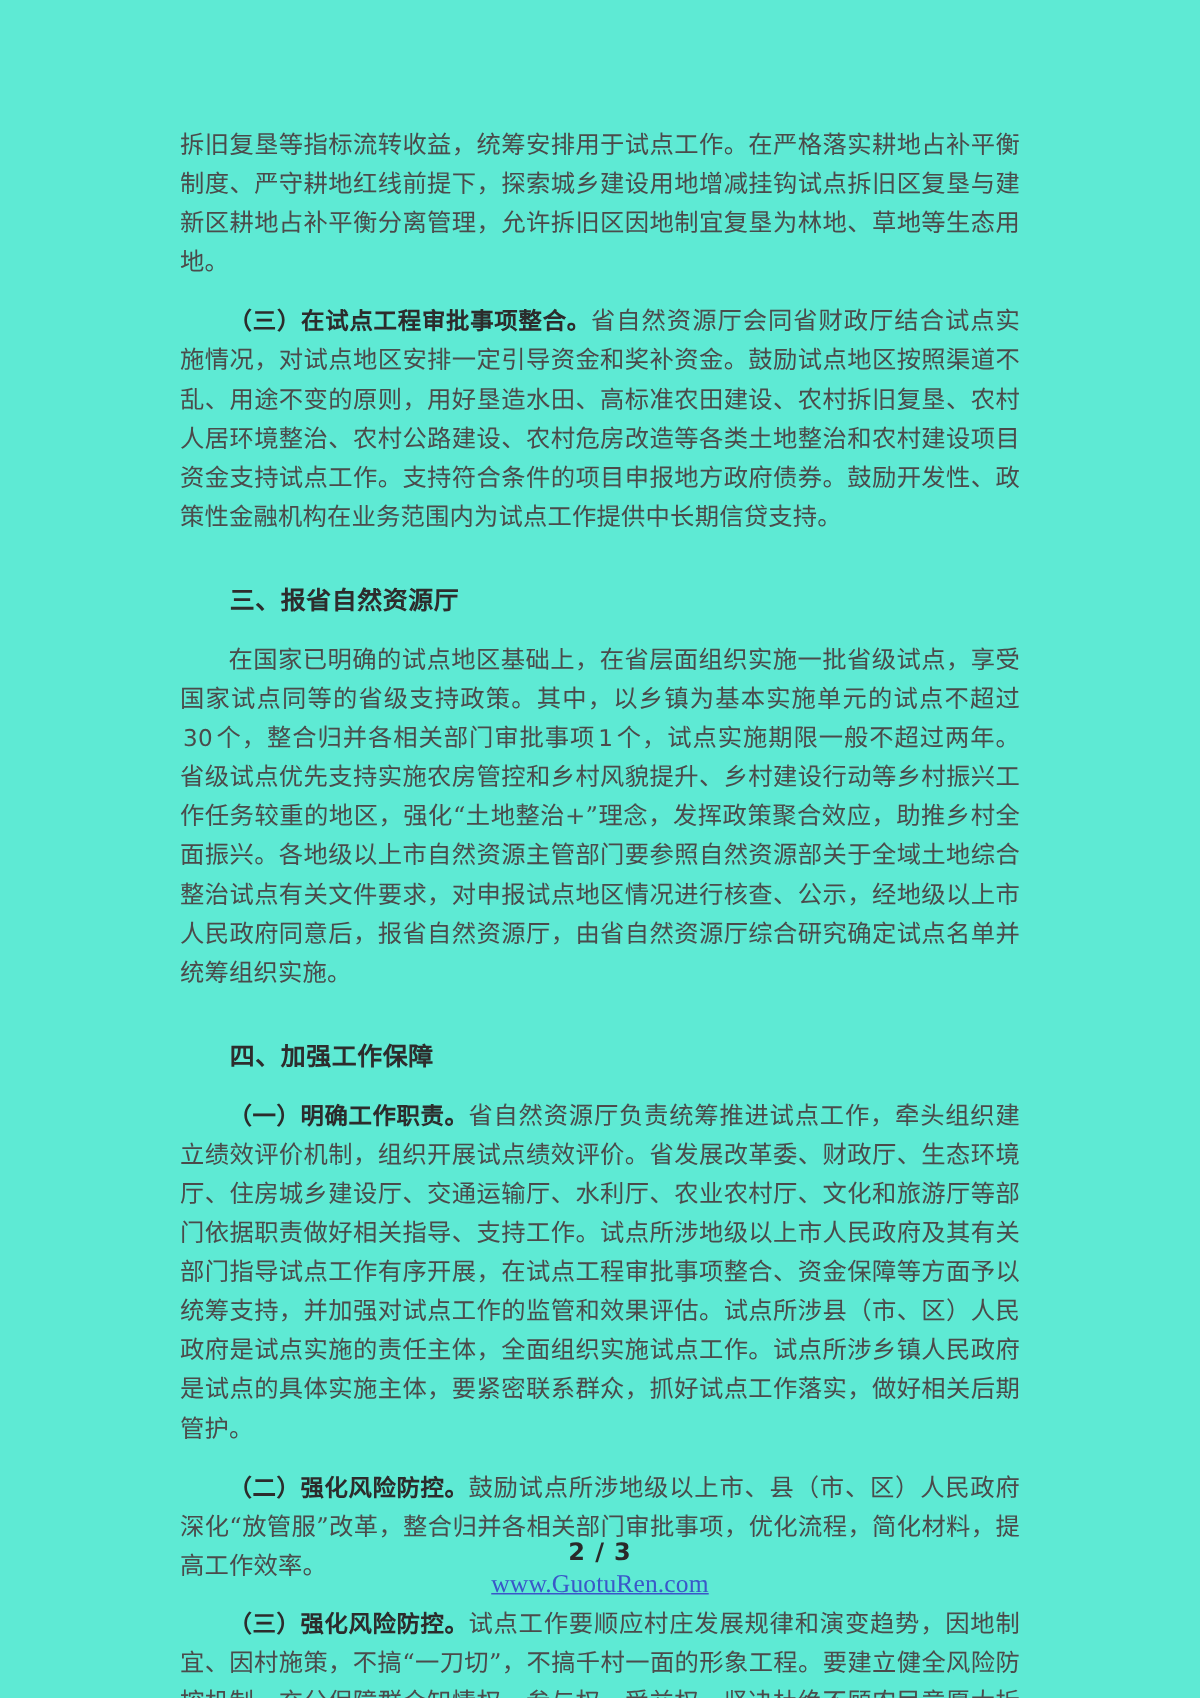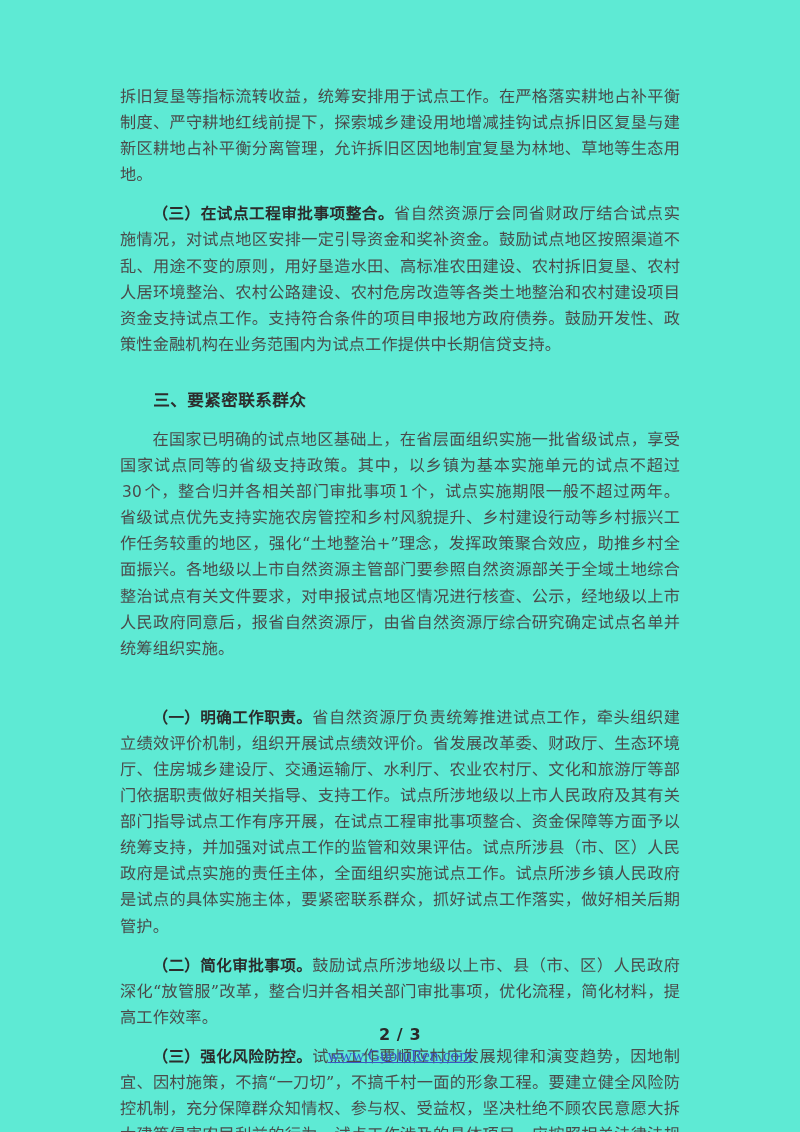--- a/index.html
+++ b/index.html
@@ -116,36 +116,37 @@
   <div id="content">
 
     <p class="para">拆旧复垦等指标流转收益，统筹安排用于试点工作。在严格落实耕地占补平衡制度、严守耕地红线前提下，探索城乡建设用地增减挂钩试点拆旧区复垦与建新区耕地占补平衡分离管理，允许拆旧区因地制宜复垦为林地、草地等生态用地。</p>
 
     <div class="gap-sm"></div>
 
     <p class="para indent"><span class="lead">（三）在试点工程审批事项整合。</span><span>省自然资源厅会同省财政厅结合试点实施情况，对试点地区安排一定引导资金和奖补资金。鼓励试点地区按照渠道不乱、用途不变的原则，用好垦造水田、高标准农田建设、农村拆旧复垦、农村人居环境整治、农村公路建设、农村危房改造等各类土地整治和农村建设项目资金支持试点工作。支持符合条件的项目申报地方政府债券。鼓励开发性、政策性金融机构在业务范围内为试点工作提供中长期信贷支持。</span></p>
 
     <div class="gap-lg"></div>
 
-    <h2 class="heading">三、要紧密联系群众</h2>
+    <h2 class="heading">三、报省自然资源厅</h2>
 
     <div class="gap-sm"></div>
 
     <p class="para indent"><span>在国家已明确的试点地区基础上，在省层面组织实施一批省级试点，享受国家试点同等的省级支持政策。其中，以乡镇为基本实施单元的试点不超过</span><span class="num">30</span><span>个，整合归并各相关部门审批事项</span><span class="num">1</span><span>个，试点实施期限一般不超过两年。省级试点优先支持实施农房管控和乡村风貌提升、乡村建设行动等乡村振兴工作任务较重的地区，强化“土地整治+”理念，发挥政策聚合效应，助推乡村全面振兴。各地级以上市自然资源主管部门要参照自然资源部关于全域土地综合整治试点有关文件要求，对申报试点地区情况进行核查、公示，经地级以上市人民政府同意后，报省自然资源厅，由省自然资源厅综合研究确定试点名单并统筹组织实施。</span></p>
 
     <div class="gap-lg"></div>
 
+    <h2 class="heading">四、加强工作保障</h2>
 
     <div class="gap-sm"></div>
 
     <p class="para indent"><span class="lead">（一）明确工作职责。</span><span>省自然资源厅负责统筹推进试点工作，牵头组织建立绩效评价机制，组织开展试点绩效评价。省发展改革委、财政厅、生态环境厅、住房城乡建设厅、交通运输厅、水利厅、农业农村厅、文化和旅游厅等部门依据职责做好相关指导、支持工作。试点所涉地级以上市人民政府及其有关部门指导试点工作有序开展，在试点工程审批事项整合、资金保障等方面予以统筹支持，并加强对试点工作的监管和效果评估。试点所涉县（市、区）人民政府是试点实施的责任主体，全面组织实施试点工作。试点所涉乡镇人民政府是试点的具体实施主体，要紧密联系群众，抓好试点工作落实，做好相关后期管护。</span></p>
 
     <div class="gap-sm"></div>
 
-    <p class="para indent"><span class="lead">（二）简化审批事项。</span><span>鼓励试点所涉地级以上市、县（市、区）人民政府深化“放管服”改革，整合归并各相关部门审批事项，优化流程，简化材料，提高工作效率。</span></p>
+    <p class="para indent"><span class="lead">（二）强化风险防控。</span><span>鼓励试点所涉地级以上市、县（市、区）人民政府深化“放管服”改革，整合归并各相关部门审批事项，优化流程，简化材料，提高工作效率。</span></p>
 
     <div class="gap-sm"></div>
 
     <p class="para indent"><span class="lead">（三）强化风险防控。</span><span>试点工作要顺应村庄发展规律和演变趋势，因地制宜、因村施策，不搞“一刀切”，不搞千村一面的形象工程。要建立健全风险防控机制，充分保障群众知情权、参与权、受益权，坚决杜绝不顾农民意愿大拆大建等侵害农民利益的行为。试点工作涉及的具体项目，应按照相关法律法规政策规定履行审批、核准、备案以及招投标等相关手续，严格规范资金使用和拨付，严防截留、私分、贪污、挪用行为，严把项目质量和验收关，确保试点工作真正获得群众认可，经得起实践和历史检验。</span></p>
 
   </div>
 
   <div id="footer">
     <div class="page-number">2 / 3</div>
     <a class="site-link" href="#">www.GuotuRen.com</a>

